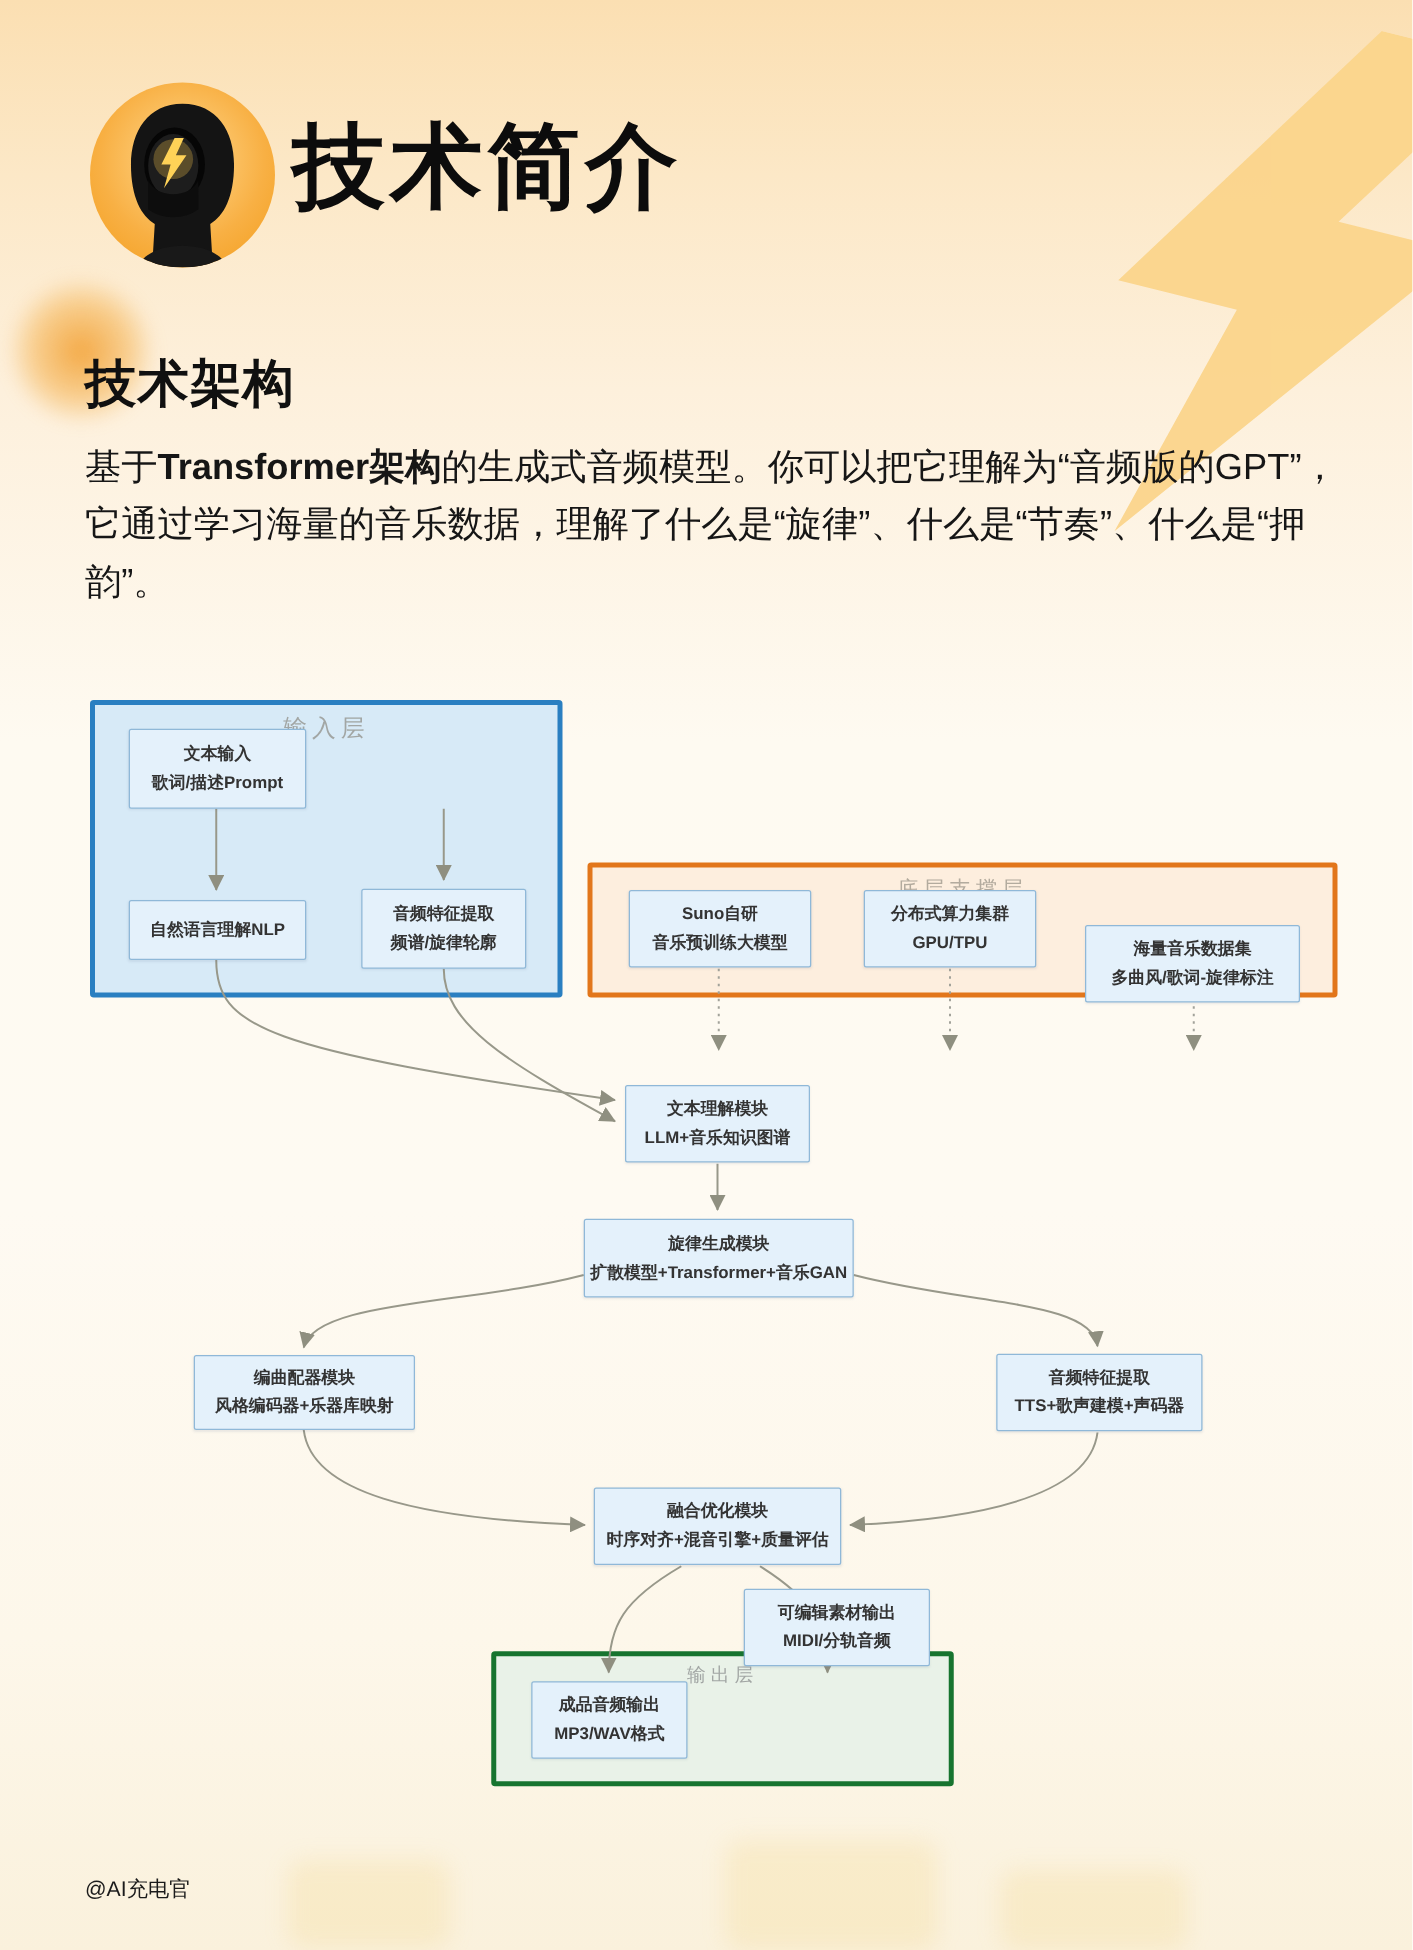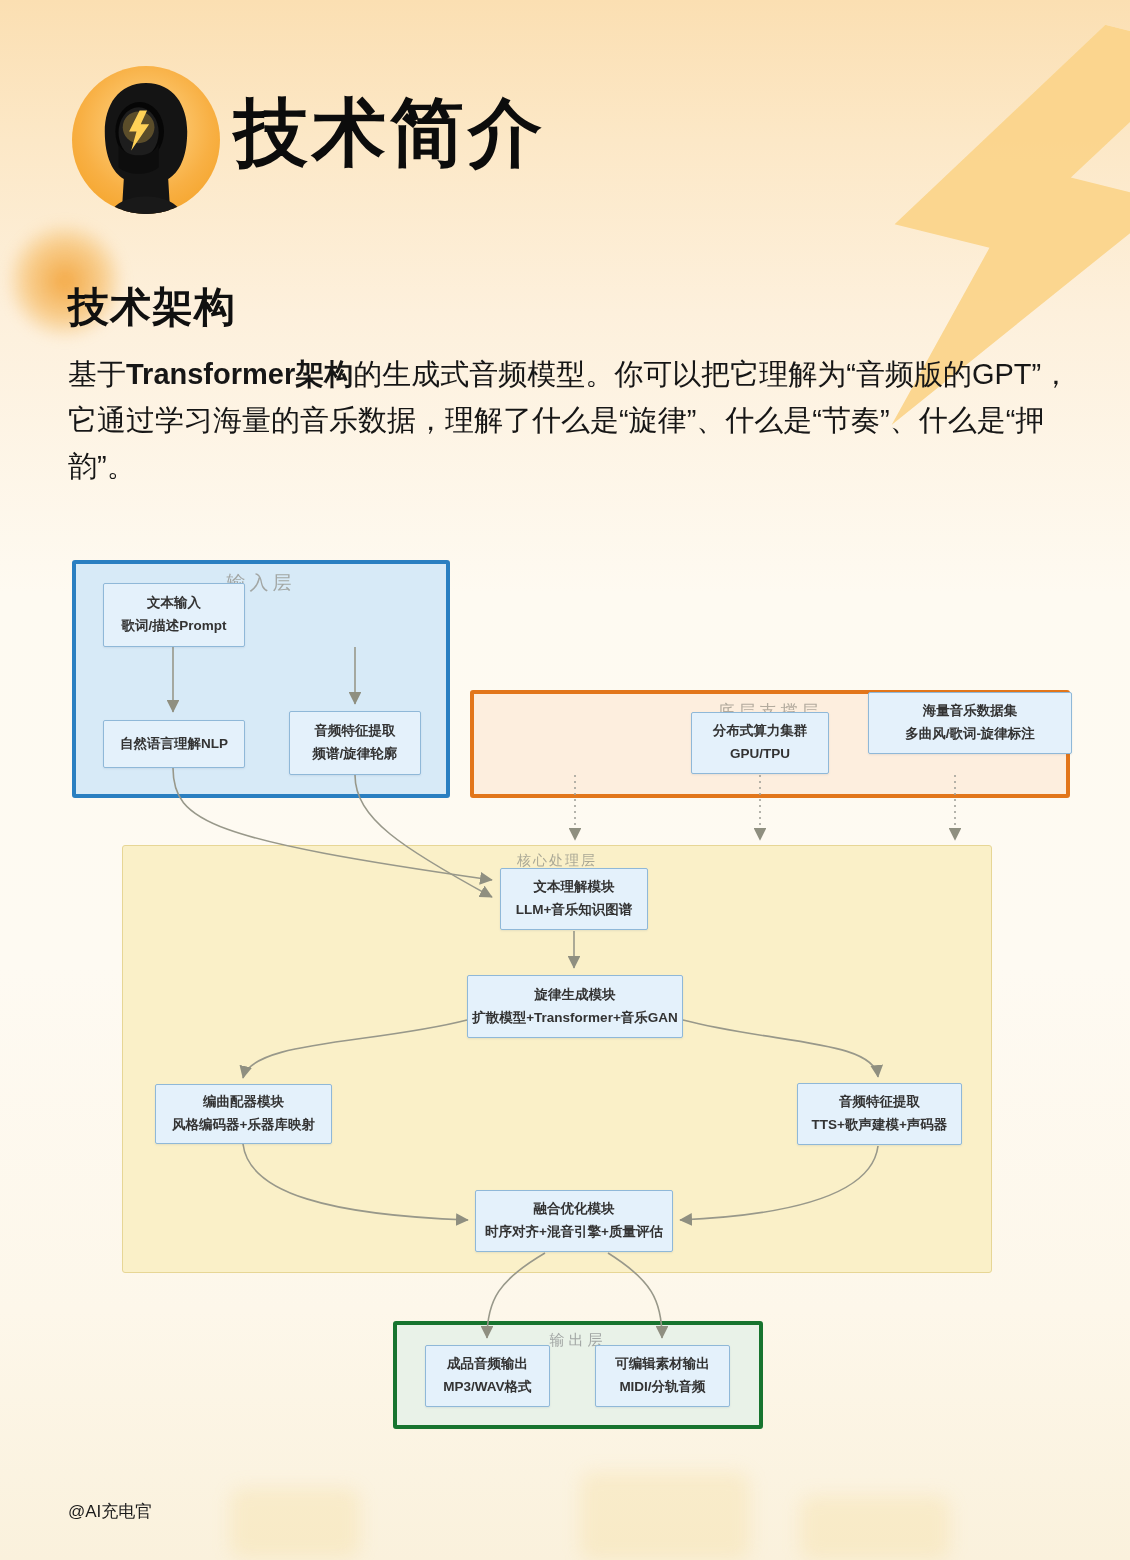--- a/index.html
+++ b/index.html
@@ -80,23 +80,20 @@
 
   <div class="section-heading">技术架构</div>
   <div class="intro"><span>基于</span><b>Transformer架构</b><span>的生成式音频模型。你可以把它理解为“音频版的GPT”，它通过学习海量的音乐数据，理解了什么是“旋律”、什么是“节奏”、什么是“押韵”。</span></div>
 
   <div class="layer input-layer">
     <div class="layer-label">输入层</div>
   </div>
   <div class="layer support-layer">
     <div class="layer-label">底层支撑层</div>
   </div>
-  <div class="layer core-layer">
-    <div class="layer-label">核心处理层</div>
-  </div>
   <div class="layer output-layer">
     <div class="layer-label">输出层</div>
   </div>
 
   <svg id="flow-arrows" width="1130" height="1560" viewBox="0 0 1130 1560">
     <defs>
       <marker id="arw" markerWidth="9" markerHeight="8" refX="7.5" refY="4" orient="auto">
         <path d="M0,0 L8,4 L0,8 Z" fill="#8f8f80"></path>
       </marker>
     </defs>
@@ -122,25 +119,29 @@
   </div>
   <div class="node" style="left:103px;top:720px;width:142px;height:48px">
     <span>自然语言理解NLP</span>
 
   </div>
   <div class="node" style="left:289px;top:711px;width:132px;height:64px">
     <span>音频特征提取</span>
     <span>频谱/旋律轮廓</span>
   </div>
 
+  <div class="node" style="left:503px;top:712px;width:146px;height:62px">
+    <span>Suno自研</span>
+    <span>音乐预训练大模型</span>
+  </div>
   <div class="node" style="left:691px;top:712px;width:138px;height:62px">
     <span>分布式算力集群</span>
     <span>GPU/TPU</span>
   </div>
-  <div class="node" style="left:868px;top:692px;width:204px;height:62px">
+  <div class="node" style="left:868px;top:740px;width:172px;height:62px">
     <span>海量音乐数据集</span>
     <span>多曲风/歌词-旋律标注</span>
   </div>
 
   <div class="node" style="left:500px;top:868px;width:148px;height:62px">
     <span>文本理解模块</span>
     <span>LLM+音乐知识图谱</span>
   </div>
   <div class="node" style="left:467px;top:975px;width:216px;height:63px">
     <span>旋律生成模块</span>
@@ -156,21 +157,21 @@
   </div>
   <div class="node" style="left:475px;top:1190px;width:198px;height:62px">
     <span>融合优化模块</span>
     <span>时序对齐+混音引擎+质量评估</span>
   </div>
 
   <div class="node" style="left:425px;top:1345px;width:125px;height:62px">
     <span>成品音频输出</span>
     <span>MP3/WAV格式</span>
   </div>
-  <div class="node" style="left:595px;top:1345px;width:135px;height:62px">
+  <div class="node" style="left:595px;top:1271px;width:149px;height:62px">
     <span>可编辑素材输出</span>
     <span>MIDI/分轨音频</span>
   </div>
 
   <div class="footer-left">@AI充电官</div>
   <div class="footer-right">“和我一起进化成超级个体”</div>
 
 </div>
 
 </body></html>

